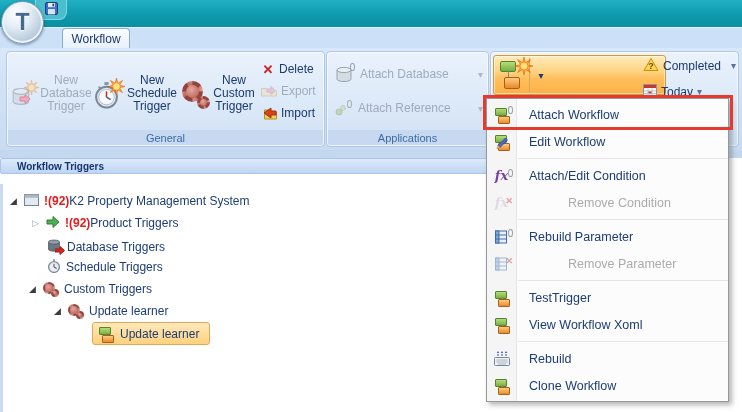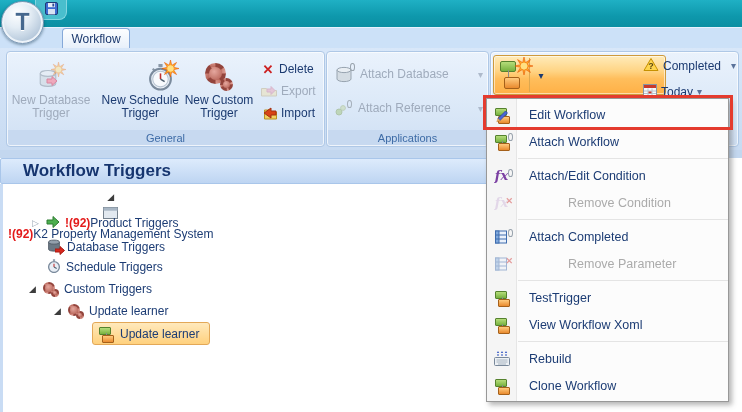--- a/index.html
+++ b/index.html
@@ -29,21 +29,21 @@
   
   .ribbon{left:0;top:48px;width:742px;height:102px;
           background:linear-gradient(#D8E7F9,#C8DBF2);border-bottom:1px solid #A5C0DE;}
   .grp{position:absolute;top:3px;height:94px;border:1px solid #AFC8E6;border-radius:4px;
        background:linear-gradient(#EAF2FC 0%,#DCE9F8 55%,#D0E0F4 100%);
        box-shadow:inset 0 0 0 1px rgba(255,255,255,.65);}
   .grp-label-band{position:absolute;left:1px;right:1px;bottom:1px;height:15px;
        background:#C7D9F0;border-radius:0 0 3px 3px;
        display:flex;align-items:center;justify-content:center;
        font-size:11px;color:#3D6BA6;}
-  .bigbtn{position:absolute;top:4px;height:72px;display:flex;flex-direction:column;
+  .bigbtn{position:absolute;top:4px;height:72px;display:flex;flex-direction:row;
           align-items:center;}
   .bigbtn .ic{height:36px;display:flex;align-items:flex-end;justify-content:center;position:relative;}
   .bigbtn .lbl{font-size:12px;line-height:13px;color:#1B3A70;text-align:center;margin-top:2px;}
   .bigbtn.disabled .lbl{color:#9FABBC;}
   .smallbtn{position:absolute;height:20px;display:flex;align-items:center;gap:4px;
             font-size:12px;color:#1B3A70;}
   .smallbtn.disabled{color:#9FABBC;text-align:right;}
   .approw{position:absolute;display:flex;align-items:center;gap:5px;
           font-size:12px;color:#9FABBC;width:148px;}
   .dd{font-size:10px;color:#5A729A;}
@@ -58,25 +58,25 @@
   .nw-ic{position:relative;width:30px;height:30px;margin-left:5px;}
   .nw-lbl{flex:1;text-align:center;font-size:12px;color:#15356E;}
   .nw-divider{width:1px;height:34px;background:#DCA74F;}
   .nw-arrow{width:22px;text-align:center;font-size:10px;color:#1B3A70;}
   .cr-row{position:absolute;display:flex;align-items:center;gap:4px;
           font-size:12px;color:#1B3A70;}
 
   
   .belowribbon{left:0;top:150px;width:742px;height:262px;background:#C3D7EF;}
   .content{left:0;top:158px;width:742px;height:254px;background:#FFFFFF;}
-  .panel-header{left:0;top:158px;width:489px;height:26px;
+  .panel-header{left:0;top:158px;width:489px;height:16px;
       background:linear-gradient(#DDEBFC,#BED5F2);
       border:1px solid #A9C6EA;border-radius:2px;box-sizing:border-box;
-      display:flex;align-items:center;padding-left:22px;
-      font-size:17px;font-weight:bold;color:#16356F;}
+      display:flex;align-items:center;padding-left:16px;
+      font-size:10px;font-weight:bold;color:#16356F;}
   .panel-leftstrip{left:0;top:184px;width:3px;height:228px;background:#C9DCF4;}
   .trow{position:absolute;height:18px;display:flex;align-items:center;gap:5px;
         font-size:12px;color:#1C3C74;white-space:nowrap;}
   .badge{color:#E31B1B;font-weight:bold;}
   .exp{width:11px;font-size:9px;color:#3C3C3C;text-align:center;}
   .exp-open::before{content:"◢";}
   .exp-closed::before{content:"▷";color:#9AA6B4;}
   .sel-item{position:absolute;left:92px;top:322px;height:21px;border-radius:3px;
       border:1px solid #E3A857;background:linear-gradient(#FFE9BC,#FFD17E);
       display:flex;align-items:center;gap:6px;padding:0 10px 0 5px;
@@ -161,21 +161,21 @@
                 <circle cx="8" cy="8" r="3" fill="#FFE082"></circle>
               </svg>
             <svg style="position:absolute;left:10px;top:14px;" width="12" height="10">
                 <polygon points="1,3 6,3 6,0.5 11,5 6,9.5 6,7 1,7" fill="#EFA9BC" stroke="#D886A0"></polygon>
               </svg>
           </span>
         </span>
         <span class="lbl"><span>New Database</span><br><span>Trigger</span></span>
       </div>
 
-      <div class="bigbtn" style="left:86px;width:86px;align-items:flex-end;">
+      <div class="bigbtn" style="left:86px;width:86px;">
         <span class="ic">
           <span style="position:relative;width:32px;height:32px;display:inline-block;">
             <svg style="position:absolute;left:0;top:3px;" width="27" height="28" viewBox="0 0 26 26">
                 <rect x="11" y="0.5" width="4" height="3" fill="#8A98A8"></rect>
                 <line x1="5.5" y1="5" x2="8.5" y2="8" stroke="#8A98A8" stroke-width="2"></line>
                 <circle cx="13" cy="15" r="10" fill="#E8EEF5" stroke="#7A8A9C" stroke-width="2"></circle>
                 <circle cx="13" cy="15" r="7.5" fill="#F8FAFD" stroke="#B8C4D2"></circle>
                 <line x1="13" y1="15" x2="13" y2="9.5" stroke="#C03030" stroke-width="1.5"></line>
                 <line x1="13" y1="15" x2="17" y2="17.5" stroke="#506070" stroke-width="1.5"></line>
               </svg>
@@ -294,21 +294,21 @@
     </div>
   </div>
 
   <div class="abs belowribbon"></div>
   <div class="abs content"></div>
   <div class="abs panel-header">
     <span>Workflow Triggers</span>
   </div>
   <div class="abs panel-leftstrip"></div>
 
-  <div class="trow" style="left:8px;top:192px;flex-direction:column;">
+  <div class="trow" style="left:8px;top:192px;">
     <span class="exp exp-open"></span>
     <span>
       <svg width="15" height="12">
           <rect x="0.5" y="0.5" width="14" height="11" fill="#E2E9F0" stroke="#76838F"></rect>
           <rect x="0.5" y="0.5" width="14" height="3.2" fill="#A8B6C4"></rect>
         </svg>
     </span>
     <span><span class="badge">!(92)</span><span>K2 Property Management System</span></span>
   </div>
 
@@ -374,40 +374,40 @@
     <span>Update learner</span>
   </div>
 
   <div class="abs menu">
     <div class="menu-gutter"></div>
 
     <div class="mi">
       <span class="ic">
         <span class="blocks16">
             <span class="b-g"></span>
+            <span class="b-l"></span>
+            <span class="b-o"></span>
+          </span>
+        <span class="clip" style="right:3px;top:-1px;"></span>
+      </span>
+      <span class="lbl">Attach Workflow</span>
+    </div>
+
+    <div class="mi">
+      <span class="ic">
+        <span class="blocks16">
+            <span class="b-g"></span>
             <span class="b-o"></span>
           </span>
         <svg style="position:absolute;left:7px;top:3px;" width="14" height="14">
             <polygon points="11.5,1 13.5,3 6,10.5 4,8.5" fill="#4A66D8" stroke="#2A3F9E" stroke-width="0.7"></polygon>
             <polygon points="4,8.5 6,10.5 2.8,11.8" fill="#F0B060" stroke="#C08030" stroke-width="0.5"></polygon>
           </svg>
       </span>
       <span class="lbl">Edit Workflow</span>
-    </div>
-
-    <div class="mi">
-      <span class="ic">
-        <span class="blocks16">
-            <span class="b-g"></span>
-            <span class="b-l"></span>
-            <span class="b-o"></span>
-          </span>
-        <span class="clip" style="right:3px;top:-1px;"></span>
-      </span>
-      <span class="lbl">Attach Workflow</span>
     </div>
 
     <div class="menu-sep"></div>
 
     <div class="mi">
       <span class="ic">
         <span class="fx"></span>
         <span class="clip" style="right:3px;top:1px;"></span>
       </span>
       <span class="lbl">Attach/Edit Condition</span>
@@ -426,21 +426,21 @@
     <div class="mi">
       <span class="ic">
         <svg width="13" height="14">
             <rect x="0.5" y="1" width="11" height="12" fill="#EAF1FB" stroke="#3E6CAE"></rect>
             <rect x="0.5" y="1" width="3.5" height="12" fill="#7FA8DC" stroke="#3E6CAE"></rect>
             <line x1="0.5" y1="5" x2="11.5" y2="5" stroke="#3E6CAE"></line>
             <line x1="0.5" y1="9" x2="11.5" y2="9" stroke="#3E6CAE"></line>
           </svg>
         <span class="clip" style="right:3px;top:-1px;"></span>
       </span>
-      <span class="lbl">Attach Completed</span>
+      <span class="lbl">Rebuild Parameter</span>
     </div>
 
     <div class="mi disabled">
       <span class="ic">
         <svg width="13" height="14">
             <rect x="0.5" y="1" width="11" height="12" fill="#EAF1FB" stroke="#3E6CAE"></rect>
             <rect x="0.5" y="1" width="3.5" height="12" fill="#7FA8DC" stroke="#3E6CAE"></rect>
             <line x1="0.5" y1="5" x2="11.5" y2="5" stroke="#3E6CAE"></line>
             <line x1="0.5" y1="9" x2="11.5" y2="9" stroke="#3E6CAE"></line>
           </svg>

